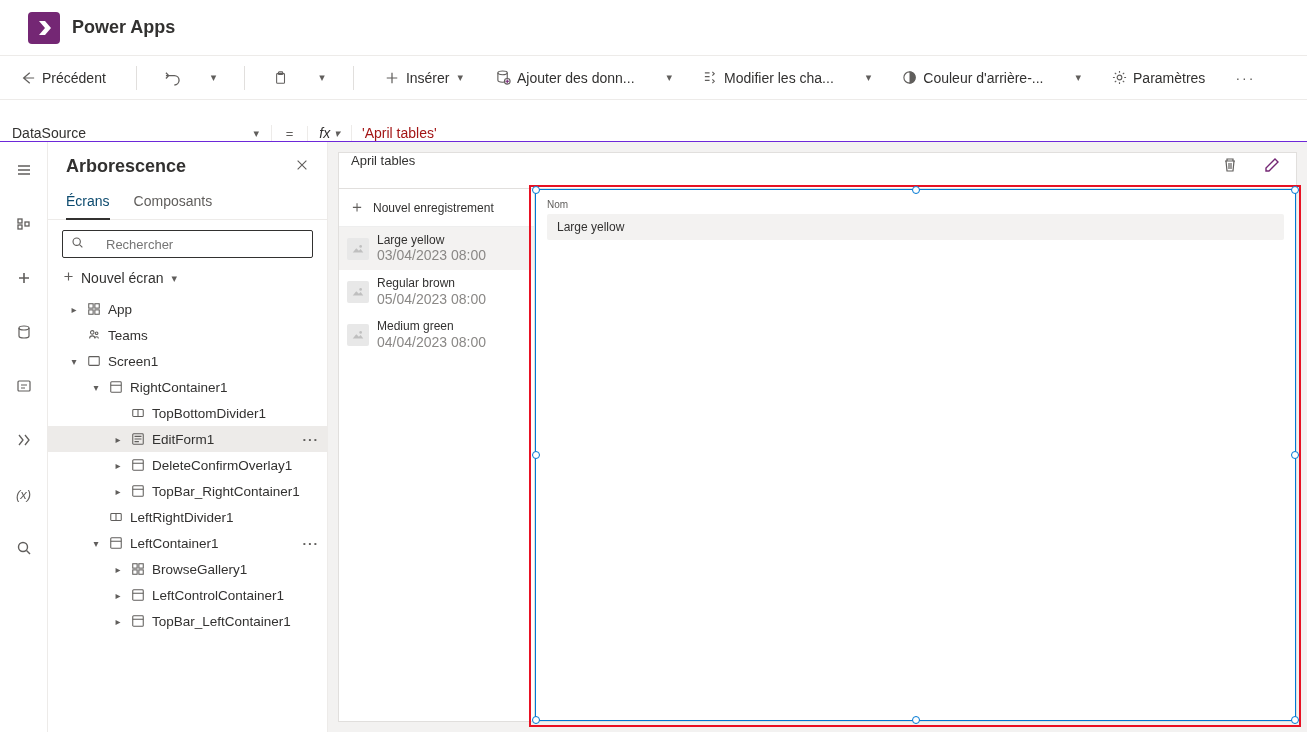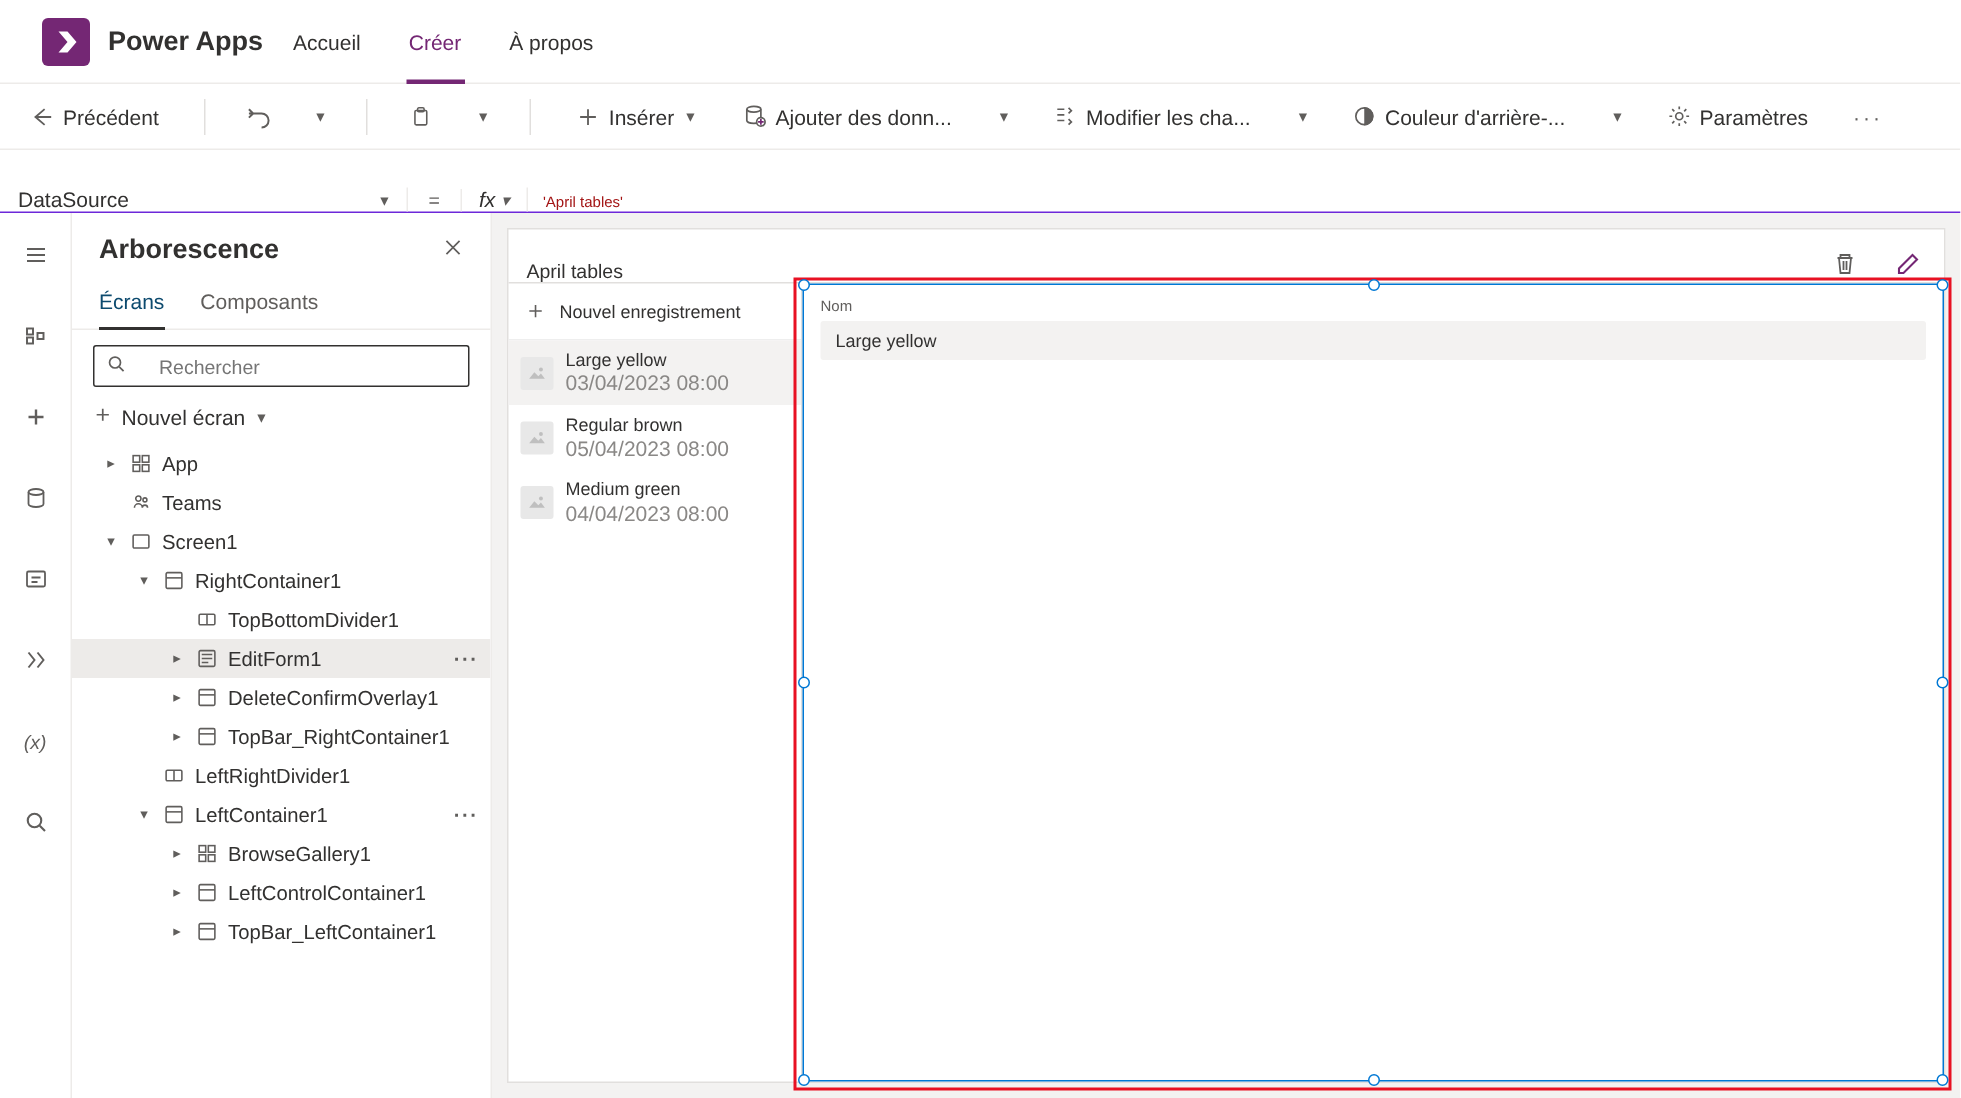--- a/index.html
+++ b/index.html
@@ -22,21 +22,21 @@
 .cmd-sep { width: 1px; height: 24px; background: #e1dfdd; margin: 0 6px; }
 .chev { font-size: 11px; color: #605e5c; margin-left: 2px; }
 .cmd.icon-only { padding: 6px; }
 
 
 .formulabar { height: 42px; display: flex; align-items: flex-end; border-bottom: 1px solid #6d28d9; }
 .prop-select { width: 272px; display: flex; align-items: center; justify-content: space-between; padding: 0 12px; border-right: 1px solid #edebe9; font-size: 14px; }
 .eq { width: 36px; display: flex; align-items: center; justify-content: center; font-size: 13px; border-right: 1px solid #edebe9; color: #605e5c; }
 .fx { width: 44px; display: flex; align-items: center; justify-content: center; font-style: italic; border-right: 1px solid #edebe9; gap: 2px; }
 .fx .fx-label { font-style: italic; }
-.formula-input { flex: 1; display: flex; align-items: center; padding: 0 10px; font-family: Consolas, monospace; font-size: 10px; }
+.formula-input { flex: 1; display: flex; align-items: center; padding: 0 10px; font-family: Consolas, monospace; font-size: 14px; }
 .formula-input .tok-str { color: #a31515; }
 
 
 .main { display: flex; height: calc(732px - 56px - 44px - 42px); }
 
 
 .rail { width: 48px; border-right: 1px solid #edebe9; display: flex; flex-direction: column; align-items: center; padding-top: 10px; gap: 18px; }
 .rail .rail-btn { width: 36px; height: 36px; display: flex; align-items: center; justify-content: center; border-radius: 4px; cursor: pointer; color: #605e5c; }
 
 
@@ -58,21 +58,21 @@
 .tree-item .arrow { width: 12px; text-align: center; color: #605e5c; font-size: 10px; }
 .tree-item .t-icon { width: 16px; height: 16px; display: inline-flex; align-items: center; justify-content: center; color: #605e5c; }
 .tree-item .dots { margin-left: auto; color: #605e5c; letter-spacing: 1px; font-weight: bold; }
 .indent-1 { padding-left: 20px; }
 .indent-2 { padding-left: 42px; }
 .indent-3 { padding-left: 64px; }
 
 
 .canvas-wrap { flex: 1; background: #f3f2f1; padding: 10px; position: relative; }
 .canvas { background: #fff; border: 1px solid #e1dfdd; height: 100%; display: flex; flex-direction: column; }
-.canvas-topbar { height: 36px; border-bottom: 1px solid #e1dfdd; display: flex; align-items: flex-end; padding: 0 12px; }
+.canvas-topbar { height: 36px; border-bottom: 1px solid #e1dfdd; display: flex; align-items: flex-start; padding: 0 12px; }
 .canvas-title { font-size: 13px; color: #323130; }
 .canvas-topbar .spacer { flex: 1; }
 .canvas-topbar .top-icon { width: 24px; height: 24px; display: flex; align-items: center; justify-content: center; color: #605e5c; cursor: pointer; margin-left: 18px; }
 .canvas-body { flex: 1; display: flex; }
 .left-col { width: 196px; border-right: 1px solid #e1dfdd; display: flex; flex-direction: column; }
 .new-record { display: flex; align-items: center; gap: 8px; padding: 8px 10px; font-size: 12px; color: #323130; cursor: pointer; border-bottom: 1px solid #eee; }
 .plus-icon { font-size: 16px; color: #605e5c; }
 .record { display: flex; gap: 8px; padding: 6px 8px; cursor: pointer; align-items: center; }
 .record.selected { background: #f3f2f1; }
 .record-thumb { width: 22px; height: 22px; background: #e8e8e8; border-radius: 2px; display: flex; align-items: center; justify-content: center; }
@@ -96,25 +96,20 @@
 </head>
 <body>
 
 <div class="header">
   <div class="header-logo">
     <svg width="16" height="16" viewBox="0 0 16 16">
         <path d="M3 1 L9 1 L15 8 L9 15 L3 15 L9 8 Z"></path>
       </svg>
   </div>
   <div class="header-title">Power Apps</div>
-  <nav class="header-nav">
-    <a href="#">Accueil</a>
-    <a href="#" class="active">Créer</a>
-    <a href="#">À propos</a>
-  </nav>
 </div>
 
 <div class="commandbar">
   <div class="cmd">
     <span class="ico">
       <svg width="14" height="14" viewBox="0 0 16 16" stroke="#605e5c" fill="none" stroke-width="1.4">
           <path d="M10 2 L3 8 L10 14 M3 8 H15"></path>
         </svg>
     </span>
     <span>Précédent</span>

